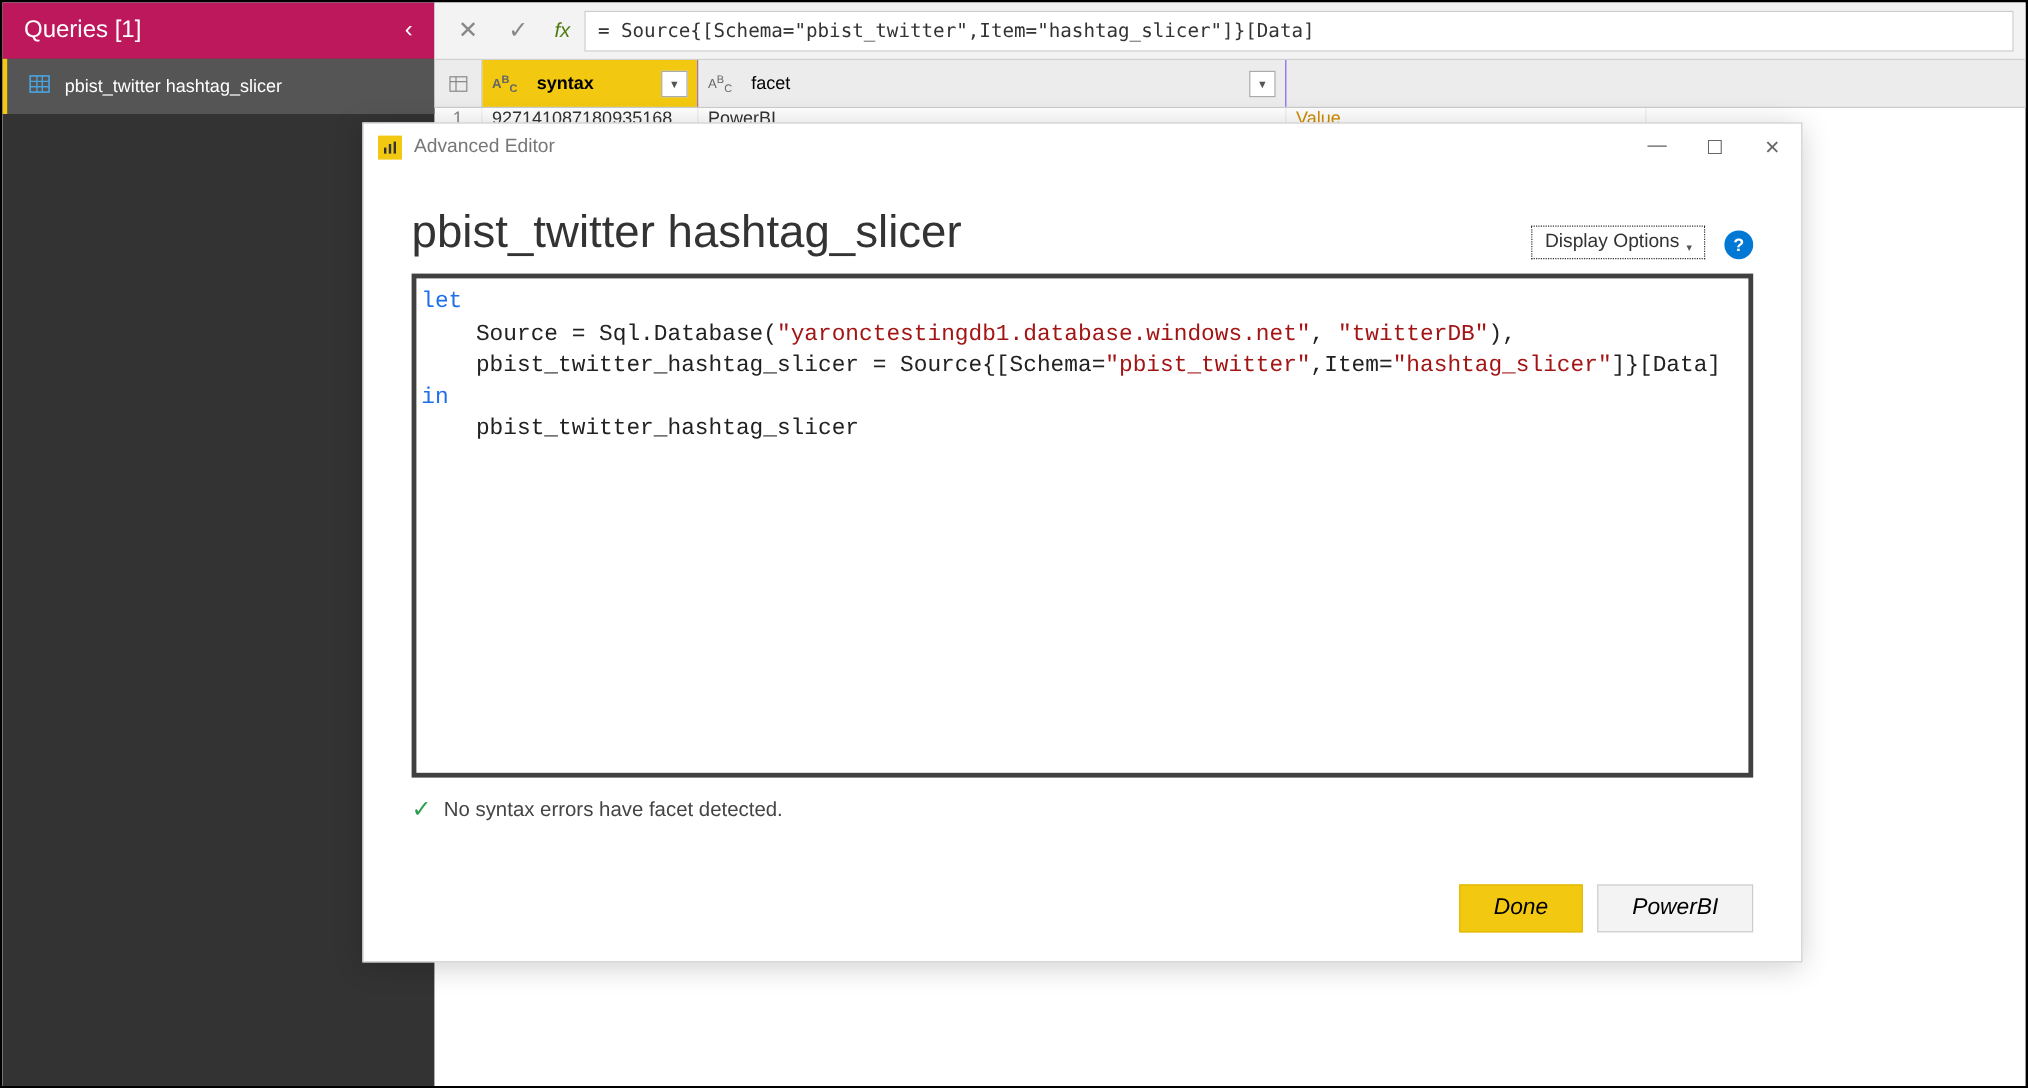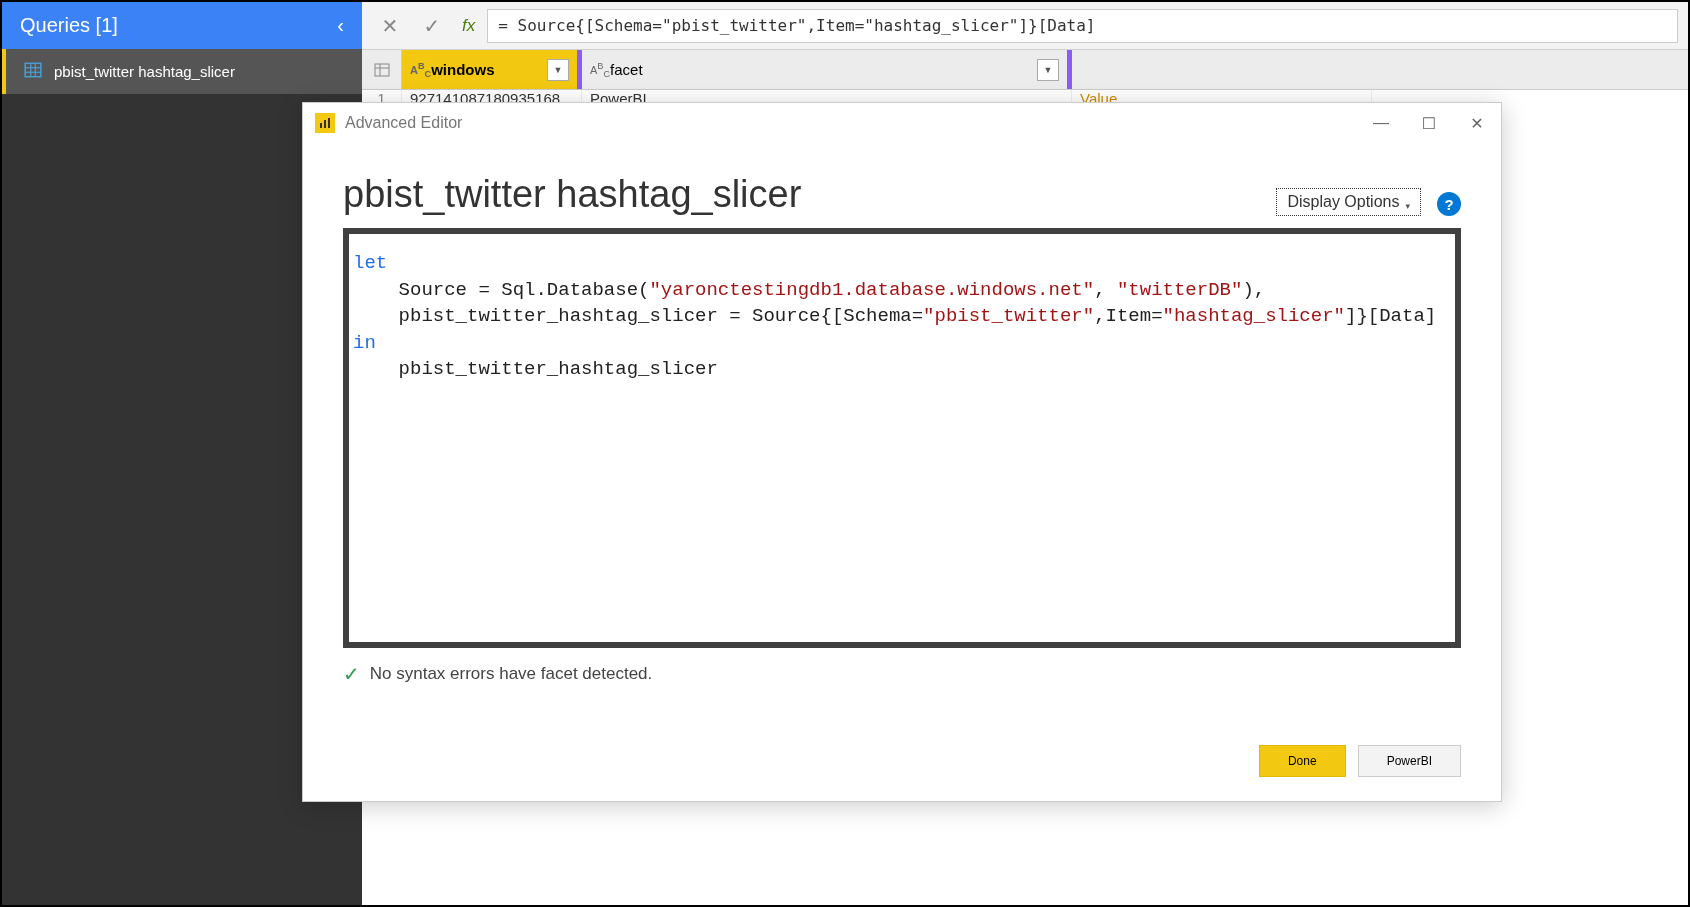--- a/index.html
+++ b/index.html
@@ -1,33 +1,33 @@
 <!DOCTYPE html>
 <html><head>
 <meta charset="utf-8">
 <style>
 * { box-sizing: border-box; margin: 0; padding: 0; }
 body { font-family: "Segoe UI", Tahoma, sans-serif; font-size: 14px; background: #fff; width: 1690px; height: 907px; overflow: hidden; position: relative; border: 2px solid #000; }
 
 
 .sidebar { position: absolute; left: 0; top: 0; width: 360px; height: 100%; background: #333333; color: #fff; }
-.sidebar-header { display: flex; align-items: flex-start; justify-content: space-between; padding: 12px 18px; font-size: 20px; background: #3b82f6; }
+.sidebar-header { display: flex; align-items: flex-start; justify-content: space-between; padding: 12px 18px; font-size: 20px; background: #be185d; }
 .sidebar-item { display: flex; align-items: center; padding: 12px 18px; background: #555555; border-left: 4px solid #f2c811; gap: 12px; font-size: 15px; }
 .table-icon-svg { width: 18px; height: 18px; }
 
 
 .formula-area { position: absolute; left: 360px; top: 0; right: 0; height: 48px; background: #f3f3f3; border-bottom: 1px solid #d0d0d0; display: flex; align-items: center; padding: 6px 10px; gap: 6px; }
 .fx-btn { width: 36px; height: 34px; display: flex; align-items: center; justify-content: center; color: #888; font-size: 20px; }
 .fx-label { font-style: italic; color: #4d7c0f; font-size: 17px; padding: 0 6px; }
 .formula-input { flex: 1; height: 34px; border: 1px solid #ccc; background: #fff; padding: 0 10px; font-family: Consolas, monospace; font-size: 16px; color: #333; }
 
 
 .grid-header { position: absolute; left: 360px; top: 48px; right: 0; height: 40px; background: #ececec; border-bottom: 1px solid #ccc; display: flex; }
 .row-head { width: 40px; border-right: 1px solid #ccc; display:flex; align-items:center; justify-content:center; }
-.col { border-right: 5px solid #8b5cf6; display: flex; align-items: center; padding: 0 8px; font-size: 15px; gap: 0; position: relative; justify-content: flex-end; }
+.col { border-right: 1px solid #8b5cf6; display: flex; align-items: center; padding: 0 8px; font-size: 15px; gap: 16px; position: relative; justify-content: flex-end; }
 .col-tweetid { width: 180px; background: #f2c811; font-weight: 600; }
 .col-facet { width: 490px; background: #ececec; }
 .col-pbist { width: 300px; background: #ececec; }
 .col-dropdown { width: 22px; height: 22px; border: 1px solid #aaa; background: #fff; display:flex; align-items:center; justify-content:center; margin-left:auto; }
 .type-icon { font-size: 11px; color: #666; }
 
 
 .grid-row { position: absolute; left: 360px; top: 88px; right: 0; height: 26px; display: flex; font-size: 15px; color: #333; }
 .grid-row .row-num { width: 40px; text-align: center; color: #888; border-right: 1px solid #eee; }
 .grid-row .cell { padding: 0 8px; border-right: 1px solid #eee; }
@@ -40,29 +40,29 @@
 .dialog-titlebar { height: 40px; display: flex; align-items: center; padding: 0 12px; gap: 10px; color: #777; font-size: 16px; }
 .dialog-titlebar .pbi-logo { width: 20px; height: 20px; background: #f2c811; display:flex; align-items:center; justify-content:center; }
 .window-controls { margin-left: auto; display: flex; gap: 24px; font-size: 16px; color: #666; }
 .window-btn { width: 24px; text-align: center; }
 
 .dialog-header-row { display: flex; align-items: flex-end; padding: 30px 40px 12px 40px; }
 .dialog-title { font-size: 38px; font-weight: 300; color: #333; }
 .display-options { margin-left: auto; border: 1px dotted #333; padding: 4px 10px; font-size: 16px; color: #333; display:flex; align-items:flex-end; gap:6px; }
 .help-icon { width: 24px; height: 24px; border-radius: 50%; background: #0078d4; color: #fff; display:flex; align-items:center; justify-content:center; font-weight:bold; margin-left: 16px; font-size:15px; }
 
-.code-editor { margin: 0 40px; border: 6px solid #404040; height: 420px; padding: 16px 4px; font-family: Consolas, "Courier New", monospace; font-size: 19px; line-height: 1.4; background: #fff; overflow: auto; white-space: pre; color: #222; }
+.code-editor { margin: 0 40px; border: 4px solid #404040; height: 420px; padding: 6px 4px; font-family: Consolas, "Courier New", monospace; font-size: 19px; line-height: 1.4; background: #fff; overflow: auto; white-space: pre; color: #222; }
 .kw { color: #1f6feb; }
 .str { color: #a31515; }
 
 .status-row { padding: 14px 40px; display: flex; align-items: center; gap: 10px; color: #444; font-size: 17px; }
 .check-icon { color: #2e9e4f; font-size: 20px; }
 
 .dialog-buttons { margin-top: auto; padding: 16px 40px 24px; display: flex; justify-content: flex-end; gap: 12px; }
-.btn { padding: 8px 28px; font-size: 12px; border: 1px solid #ccc; background: #f3f3f3; cursor: pointer; }
+.btn { padding: 8px 28px; font-size: 19px; border: 1px solid #ccc; background: #f3f3f3; cursor: pointer; font-style: italic; }
 .btn-primary { background: #f2c811; border-color: #e0b800; }
 
 .chevron-left { font-size: 20px; }
 .tri-down { font-size: 9px; color:#555; }
 </style>
 </head>
 <body>
 
 <div class="sidebar">
   <div class="sidebar-header">
@@ -93,21 +93,21 @@
 <div class="grid-header">
   <div class="row-head">
     <svg width="16" height="16" viewBox="0 0 16 16">
         <rect x="1" y="2" width="14" height="12" fill="none" stroke="#888"></rect>
         <line x1="1" y1="6" x2="15" y2="6" stroke="#888"></line>
         <line x1="6" y1="2" x2="6" y2="14" stroke="#888"></line>
       </svg>
   </div>
   <div class="col col-tweetid">
     <span class="type-icon">A<sup>B</sup><sub>C</sub></span>
-    <span>windows</span>
+    <span>syntax</span>
     <div class="col-dropdown">
         <span class="tri-down">▼</span>
       </div>
   </div>
   <div class="col col-facet">
     <span class="type-icon">A<sup>B</sup><sub>C</sub></span>
     <span>facet</span>
     <div class="col-dropdown">
         <span class="tri-down">▼</span>
       </div>

